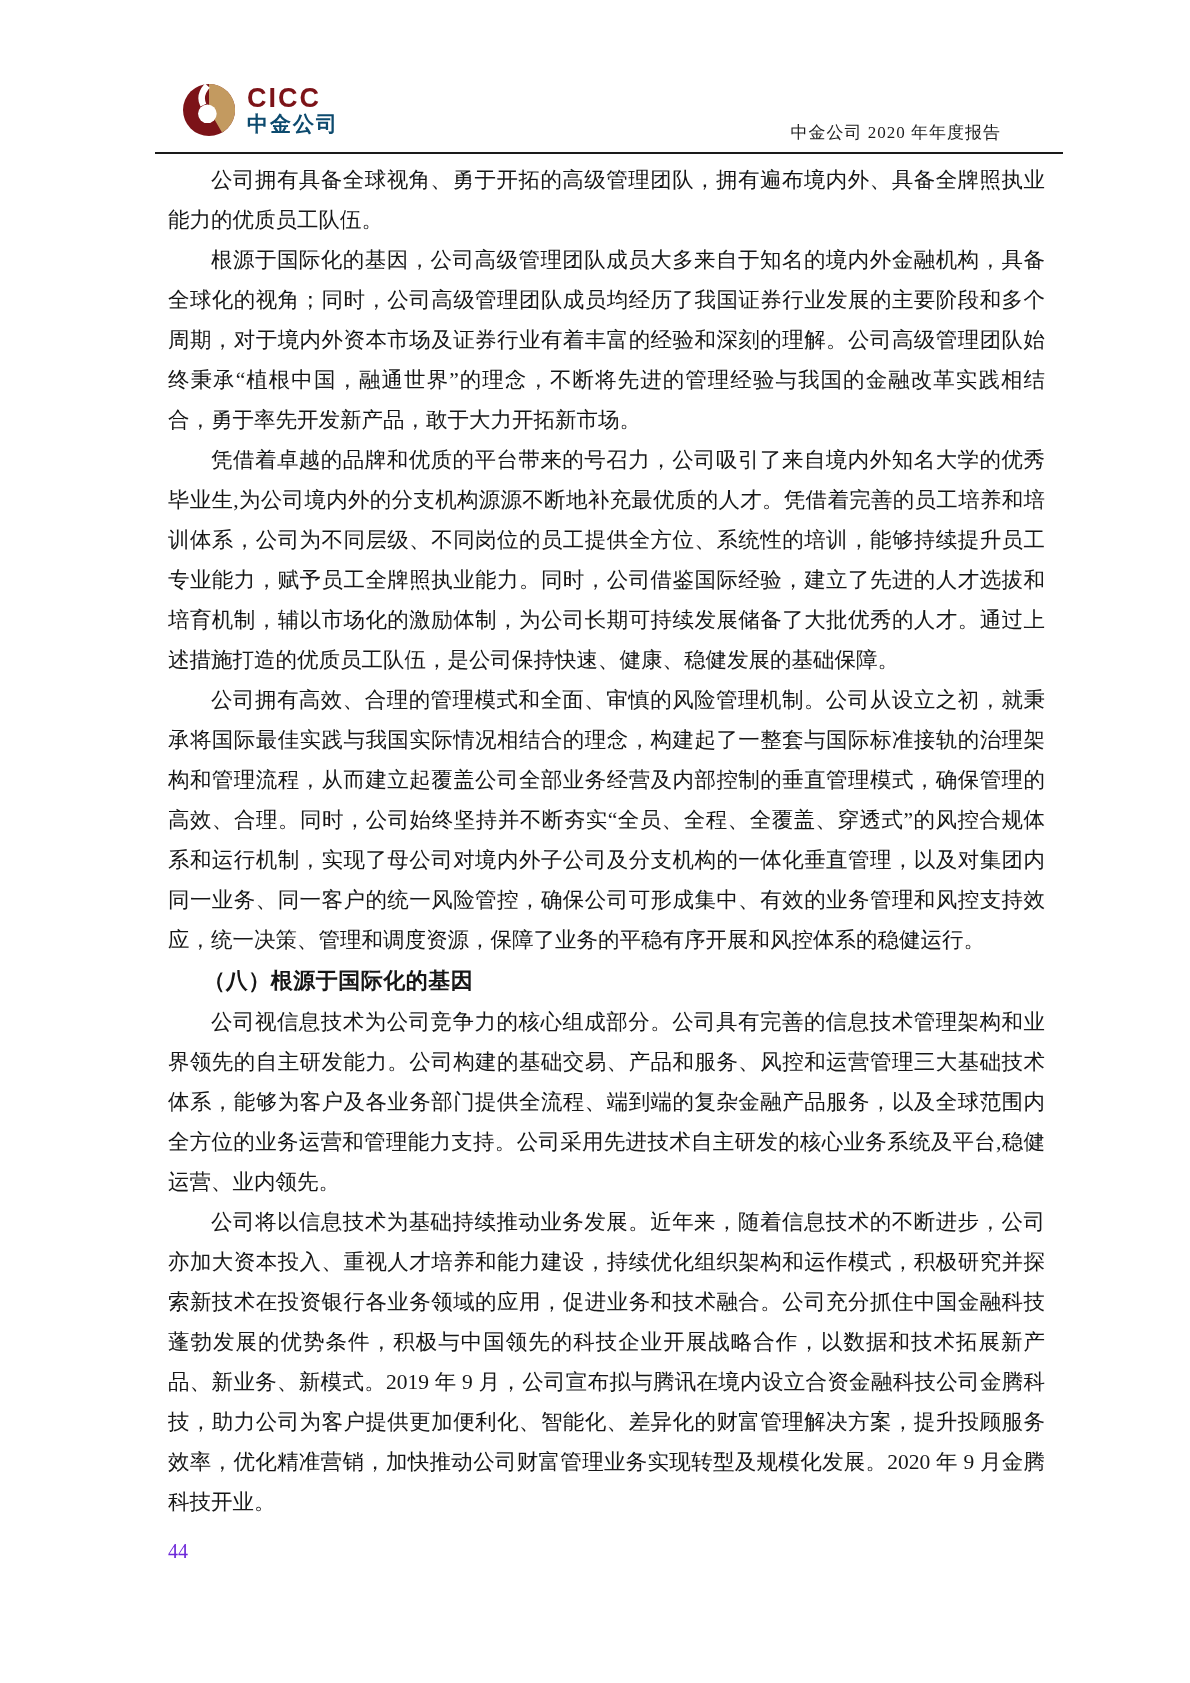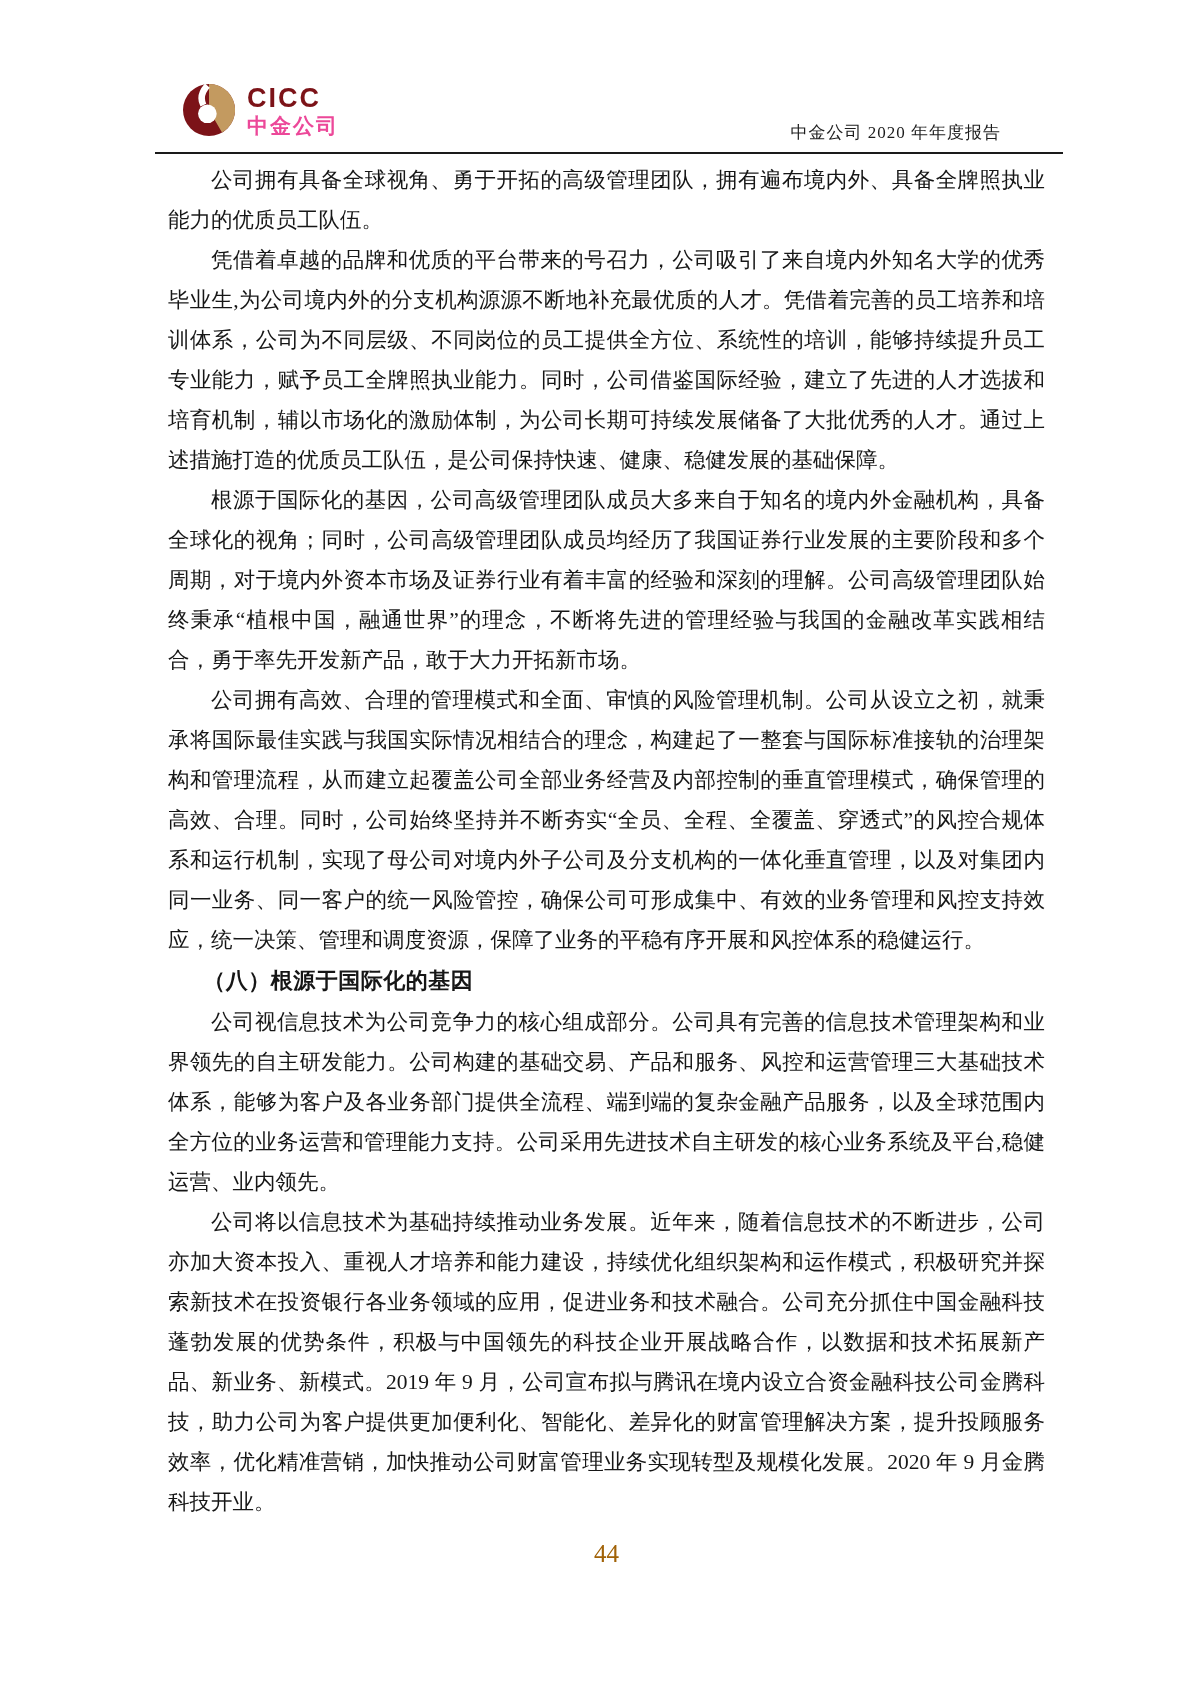--- a/index.html
+++ b/index.html
@@ -15,22 +15,22 @@
   
   .header{position:absolute;left:0;top:0;width:1146px;height:160px;}
   .logo{position:absolute;left:183px;top:84px;display:flex;align-items:center;gap:12px;}
   .logo-mark{width:52px;height:52px;flex:0 0 auto;}
   .logo-word{display:flex;flex-direction:column;justify-content:center;line-height:1;}
   .logo-latin{
     font-family:"Liberation Sans","DejaVu Sans",sans-serif;
     font-weight:bold;font-size:27px;letter-spacing:2px;color:#7c1318;
   }
   .logo-cn{
-    font-family:Liberation Sans, sans-serif;
-    font-weight:bold;font-size:21px;letter-spacing:2px;color:#ec4899;margin-top:3px;
+    font-family:Liberation Mono, monospace;
+    font-weight:bold;font-size:21px;letter-spacing:2px;color:#0c4a6e;margin-top:3px;
   }
   .report-title{
     position:absolute;right:145px;top:121px;
     font-size:17px;color:#1c1c1c;letter-spacing:1px;white-space:nowrap;
   }
   .header-rule{
     position:absolute;left:155px;top:152px;width:908px;height:2px;
     background:#1a1a1a;
   }
   
@@ -40,21 +40,21 @@
     text-align:justify;text-justify:inter-ideograph;
   }
   .para{margin:0;text-indent:2em;}
   .heading{
     margin:1px 0;text-indent:1.6em;font-weight:bold;font-size:22px;
     letter-spacing:0.5px;
   }
   
   .page-num{
     position:absolute;left:168px;top:1540px;width:877px;
-    text-align:center;font-size:25px;color:#a16207;
+    font-size:20px;color:#6d28d9;
   }
 </style>
 </head>
 <body>
 
 <div class="page">
 
   <div class="header">
     <div class="logo">
       <span class="logo-mark">
@@ -69,22 +69,22 @@
         <span class="logo-latin">CICC</span>
         <span class="logo-cn">中金公司</span>
       </span>
     </div>
     <div class="report-title">中金公司 2020 年年度报告</div>
     <div class="header-rule"></div>
   </div>
 
   <div class="body-col">
     <p class="para">公司拥有具备全球视角、勇于开拓的高级管理团队，拥有遍布境内外、具备全牌照执业能力的优质员工队伍。</p>
+    <p class="para">根源于国际化的基因，公司高级管理团队成员大多来自于知名的境内外金融机构，具备全球化的视角；同时，公司高级管理团队成员均经历了我国证券行业发展的主要阶段和多个周期，对于境内外资本市场及证券行业有着丰富的经验和深刻的理解。公司高级管理团队始终秉承“植根中国，融通世界”的理念，不断将先进的管理经验与我国的金融改革实践相结合，勇于率先开发新产品，敢于大力开拓新市场。</p>
     <p class="para">凭借着卓越的品牌和优质的平台带来的号召力，公司吸引了来自境内外知名大学的优秀毕业生,为公司境内外的分支机构源源不断地补充最优质的人才。凭借着完善的员工培养和培训体系，公司为不同层级、不同岗位的员工提供全方位、系统性的培训，能够持续提升员工专业能力，赋予员工全牌照执业能力。同时，公司借鉴国际经验，建立了先进的人才选拔和培育机制，辅以市场化的激励体制，为公司长期可持续发展储备了大批优秀的人才。通过上述措施打造的优质员工队伍，是公司保持快速、健康、稳健发展的基础保障。</p>
-    <p class="para">根源于国际化的基因，公司高级管理团队成员大多来自于知名的境内外金融机构，具备全球化的视角；同时，公司高级管理团队成员均经历了我国证券行业发展的主要阶段和多个周期，对于境内外资本市场及证券行业有着丰富的经验和深刻的理解。公司高级管理团队始终秉承“植根中国，融通世界”的理念，不断将先进的管理经验与我国的金融改革实践相结合，勇于率先开发新产品，敢于大力开拓新市场。</p>
     <p class="para">公司拥有高效、合理的管理模式和全面、审慎的风险管理机制。公司从设立之初，就秉承将国际最佳实践与我国实际情况相结合的理念，构建起了一整套与国际标准接轨的治理架构和管理流程，从而建立起覆盖公司全部业务经营及内部控制的垂直管理模式，确保管理的高效、合理。同时，公司始终坚持并不断夯实“全员、全程、全覆盖、穿透式”的风控合规体系和运行机制，实现了母公司对境内外子公司及分支机构的一体化垂直管理，以及对集团内同一业务、同一客户的统一风险管控，确保公司可形成集中、有效的业务管理和风控支持效应，统一决策、管理和调度资源，保障了业务的平稳有序开展和风控体系的稳健运行。</p>
     <p class="heading">（八）根源于国际化的基因</p>
     <p class="para">公司视信息技术为公司竞争力的核心组成部分。公司具有完善的信息技术管理架构和业界领先的自主研发能力。公司构建的基础交易、产品和服务、风控和运营管理三大基础技术体系，能够为客户及各业务部门提供全流程、端到端的复杂金融产品服务，以及全球范围内全方位的业务运营和管理能力支持。公司采用先进技术自主研发的核心业务系统及平台,稳健运营、业内领先。</p>
     <p class="para">公司将以信息技术为基础持续推动业务发展。近年来，随着信息技术的不断进步，公司亦加大资本投入、重视人才培养和能力建设，持续优化组织架构和运作模式，积极研究并探索新技术在投资银行各业务领域的应用，促进业务和技术融合。公司充分抓住中国金融科技蓬勃发展的优势条件，积极与中国领先的科技企业开展战略合作，以数据和技术拓展新产品、新业务、新模式。2019 年 9 月，公司宣布拟与腾讯在境内设立合资金融科技公司金腾科技，助力公司为客户提供更加便利化、智能化、差异化的财富管理解决方案，提升投顾服务效率，优化精准营销，加快推动公司财富管理业务实现转型及规模化发展。2020 年 9 月金腾科技开业。</p>
   </div>
 
   <div class="page-num">44</div>
 
 </div>
 

